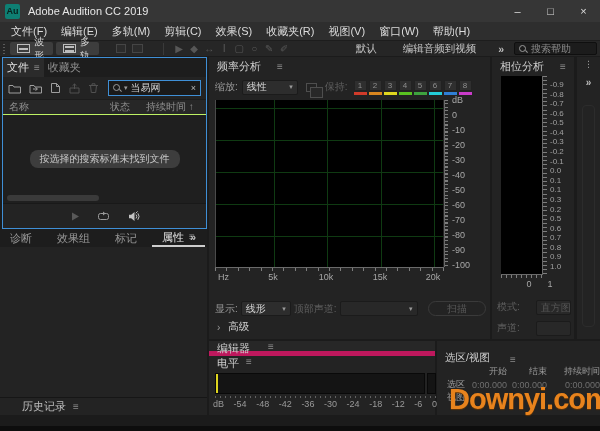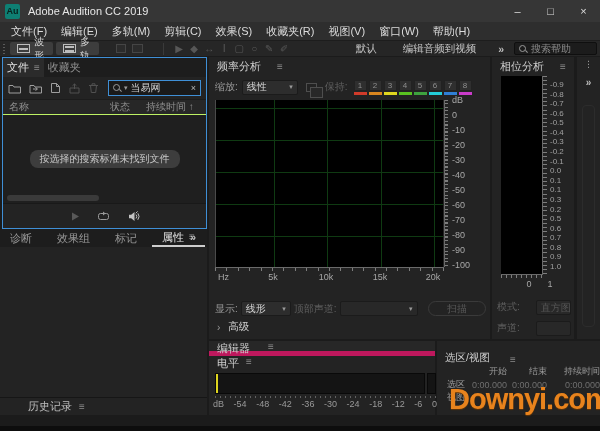--- a/index.html
+++ b/index.html
@@ -59,21 +59,21 @@
   .flist{flex:1;background:#1f1f1f;position:relative;display:flex;align-items:center;justify-content:center}
   .pill{background:#3d3d3d;border-radius:8px;padding:2px 10px;color:#c9c9c9;font-size:10px;white-space:nowrap}
   .hscroll{position:absolute;left:4px;bottom:2px;width:92px;height:6px;background:#3a3a3a;border-radius:3px}
   .ftransport{height:25px;border-top:1px solid #191919;display:flex;align-items:center;justify-content:center;gap:17px;flex:none;background:#232323}
 
   
   #lefttabs{position:absolute;left:0;top:229px;width:207px;height:18px;background:#1d1d1d;display:flex;align-items:center}
   .ltab{padding:0 10px;line-height:16px;color:#979797;font-size:11px;display:flex;align-items:center;gap:5px;height:100%}
   .ltab.active{color:#e8e8e8;border-bottom:2px solid #cdcdcd}
   #props{position:absolute;left:0;top:247px;width:207px;height:150px;background:#232323}
-  #history{position:absolute;left:0;top:397px;width:207px;height:18px;background:#232323;border-top:1px solid #161616;display:flex;align-items:center;gap:7px;padding-left:28px;color:#bdbdbd}
+  #history{position:absolute;left:0;top:397px;width:207px;height:18px;background:#232323;border-top:1px solid #161616;display:flex;align-items:center;gap:7px;padding-left:22px;color:#bdbdbd}
 
   
   #freq{position:absolute;left:209px;top:57px;width:281px;height:282px;background:#232323}
   .ptitle{height:18px;display:flex;align-items:center;gap:16px;padding-left:8px;color:#cfcfcf;font-size:11px}
   .fcontrols{position:absolute;left:6px;top:21px;right:8px;height:18px;display:flex;align-items:center;gap:4px}
   .lbl{color:#9a9a9a;font-size:10px;white-space:nowrap}
   .lbl.dim{color:#5f5f5f}
   .dd{background:#2d2d2d;border:1px solid #1b1b1b;border-radius:2px;height:15px;display:flex;align-items:center;justify-content:space-between;padding:0 4px;color:#d6d6d6;font-size:10px;gap:6px}
   .dd.dim{color:#555;background:#282828}
   .dd-zoom{width:56px}

